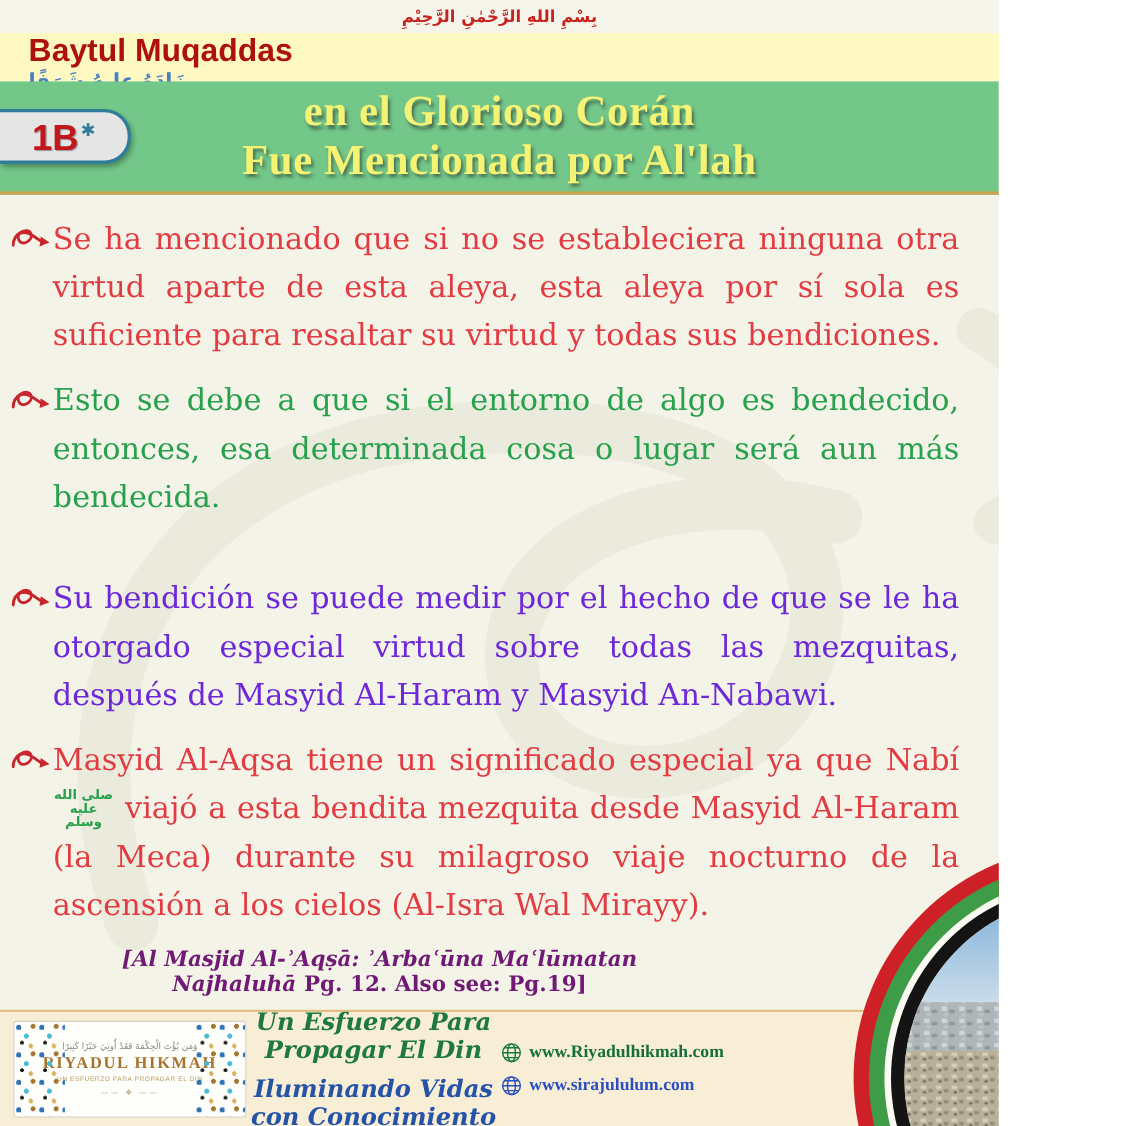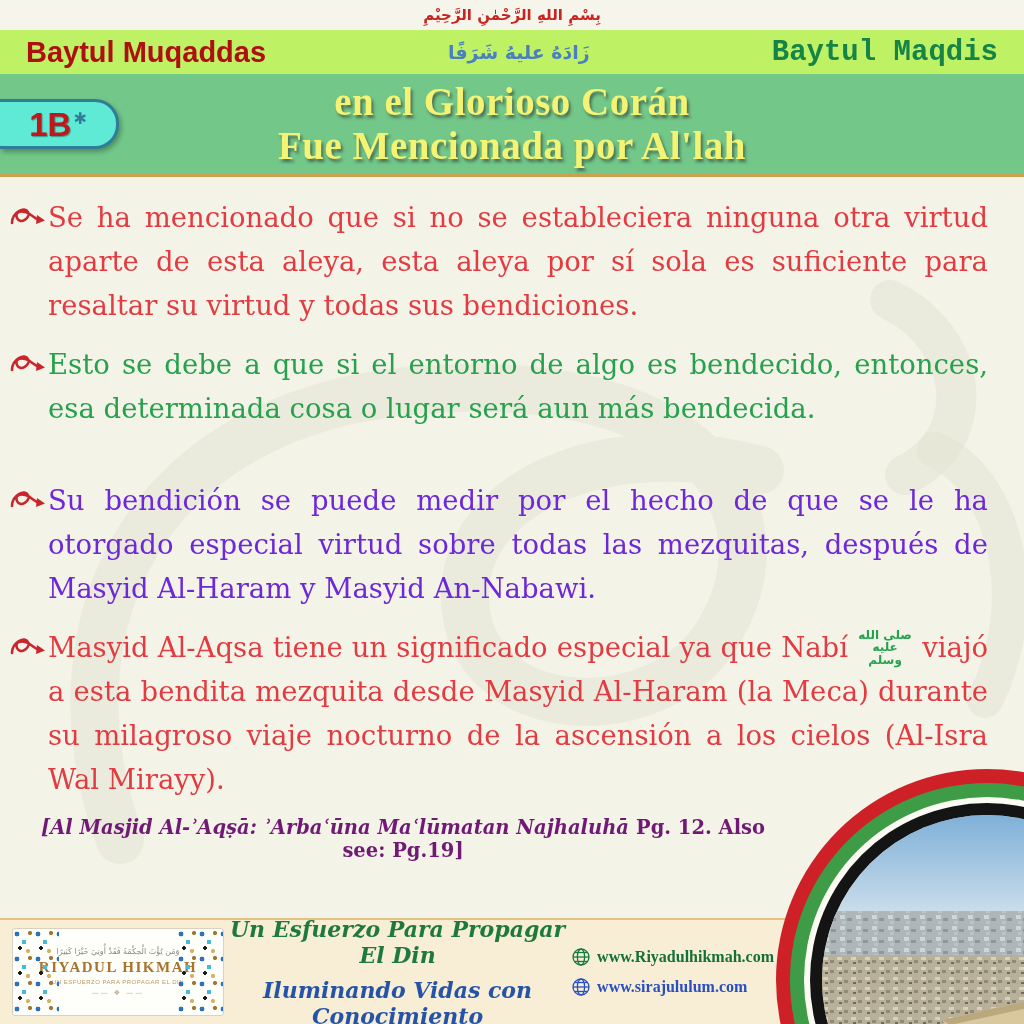--- a/index.html
+++ b/index.html
@@ -1,17 +1,17 @@
 <!DOCTYPE html>
 <html><head>
 <meta charset="utf-8">
 <style>
   html,body{margin:0;padding:0;}
   .page{
-    position:relative; width:1024px; height:1024px; overflow:hidden;
+    position:relative; width:908px; height:1024px; overflow:hidden;
     background:#f4f3e8; font-family:"DejaVu Serif", serif;
   }
   
   .top-strip{height:30px; background:#f6f5ec; text-align:center;}
   .bismillah{
     font-family:"DejaVu Sans", sans-serif; color:#c8231f; font-size:15px;
     line-height:30px; font-weight:bold;
   }
   
   .gray-band{
@@ -20,34 +20,34 @@
   .main-title{
     font-family:"DejaVu Serif", serif; font-style:italic; font-weight:bold;
     font-size:58px; letter-spacing:2px; color:#b3141a;
     text-shadow:
       -3px -3px 0 #fff, 3px -3px 0 #fff, -3px 3px 0 #fff, 3px 3px 0 #fff,
       -3px 0 0 #fff, 3px 0 0 #fff, 0 -3px 0 #fff, 0 3px 0 #fff,
       6px 7px 6px rgba(0,0,0,.45);
   }
   
   .sub-band{
-    height:44px; background:#bef264; display:flex; align-items:center;
-    justify-content:space-between; padding:0 26px;
+    height:44px; background:#fef9c3; display:flex; align-items:flex-start;
+    justify-content:space-between; padding:0 26px;flex-direction:column;
   }
   .sub-left{font-family:"Liberation Sans", sans-serif; font-weight:bold; font-size:29px; color:#ae1010;}
   .sub-center{font-family:"DejaVu Sans", sans-serif; font-weight:bold; font-size:19px; color:#4a7fc1;}
   .sub-right{font-family:Liberation Mono, monospace; font-weight:bold; font-size:29px; color:#168447;}
   
   .green-band{
     position:relative; height:100px; background:#72c789; border-bottom:3px solid #c8a24e;
     display:flex; flex-direction:column; justify-content:center;
   }
   .badge{
     position:absolute; left:0; top:50%; transform:translateY(-50%);
-    background:#5eead4; border:3px solid #2f7d99; border-left:none;
+    background:#e5e5e5; border:3px solid #2f7d99; border-left:none;
     border-radius:0 24px 24px 0; height:44px; width:116px;
     display:flex; align-items:center; justify-content:center;
     box-shadow:2px 3px 5px rgba(0,0,0,.3);
   }
   .badge-label{
     font-family:"Liberation Sans", sans-serif; font-weight:bold; font-size:33px;
     color:#c0161c; text-shadow:1px 1px 1px rgba(0,0,0,.35); line-height:1;
   }
   .badge-symbol{color:#2f7d99; font-size:16px; margin:-12px 0 0 2px;}
   .band-heading{

